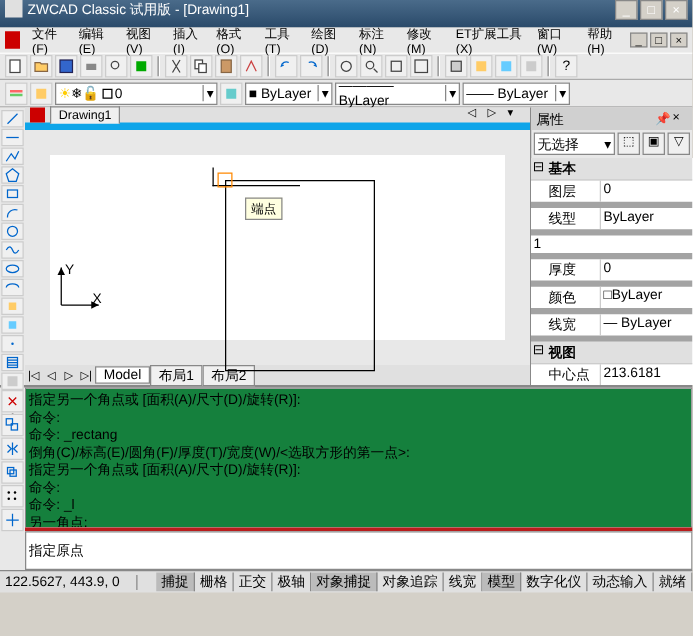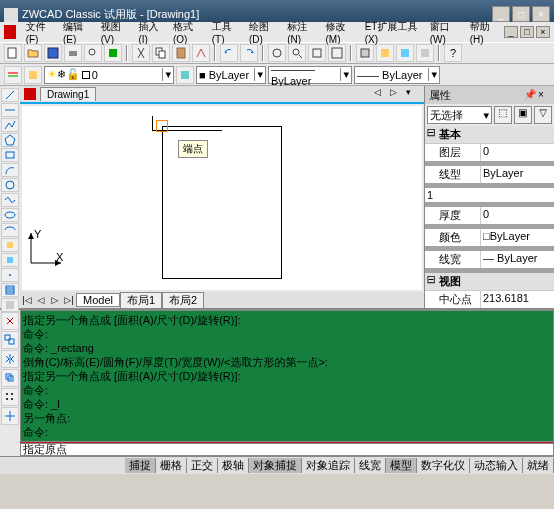--- a/index.html
+++ b/index.html
@@ -1,41 +1,41 @@
 <!DOCTYPE html>
 <html><head>
 <meta charset="utf-8">
 <style>
 *{margin:0;padding:0;box-sizing:border-box;font-family:"Microsoft YaHei","SimSun",sans-serif;font-size:11px}
 body{background:#d4d0c8;width:554px;height:509px;overflow:hidden;position:relative}
-.titlebar{background:linear-gradient(#4a6b8a,#2a4a6a);height:22px;display:flex;align-items:flex-end;padding:0 4px;color:#fff}
+.titlebar{background:linear-gradient(#4a6b8a,#2a4a6a);height:22px;display:flex;align-items:flex-start;padding:0 4px;color:#fff}
 .titlebar .icon{width:14px;height:14px;background:#e0e0e0;margin-right:4px}
 .titlebar .title{flex:1;font-size:11px}
 .titlebar .wbtns{display:flex;gap:2px}
 .titlebar .wbtn{width:18px;height:16px;background:#d4d0c8;border:1px solid #888;display:flex;align-items:center;justify-content:center;font-size:10px;cursor:pointer}
 .menubar{background:#e8e8e8;height:20px;display:flex;align-items:center;padding:0 4px;gap:2px}
 .menubar .mlogo{width:14px;height:14px;background:#c00;margin-right:4px}
 .menubar .mitem{padding:2px 4px;cursor:pointer;font-size:10px}
 .menubar .childbtns{margin-left:auto;display:flex;gap:2px}
 .menubar .childbtns span{width:14px;height:12px;border:1px solid #888;background:#d4d0c8;font-size:9px;text-align:center;cursor:pointer}
 .toolbar{background:#e8e8e8;height:22px;display:flex;align-items:center;padding:0 4px;gap:2px;border-top:1px solid #fff;border-bottom:1px solid #aaa}
 .tbtn{width:18px;height:18px;border:1px solid #ccc;background:#f0f0f0;cursor:pointer;display:inline-flex;align-items:center;justify-content:center}
 .tbtn svg{width:12px;height:12px}
 .sep{width:2px;height:16px;border-left:1px solid #888;border-right:1px solid #fff;margin:0 2px}
 .layerbar{background:#e8e8e8;height:22px;display:flex;align-items:center;padding:0 4px;gap:2px;border-bottom:1px solid #aaa}
 .combo{height:18px;border:1px solid #888;background:#fff;display:flex;align-items:center;padding:0 2px;font-size:10px}
 .combo .arrow{margin-left:auto;border-left:1px solid #888;padding-left:2px}
 .main{display:flex;height:222px}
 .lefttools{width:20px;background:#e8e8e8;display:flex;flex-direction:column;gap:1px;padding:2px 1px}
 .lefttools .tbtn{width:18px;height:18px}
 .drawing{flex:1;background:#e8e8e8;display:flex;flex-direction:column;position:relative}
-.tabbar{height:18px;background:#e0e0e0;display:flex;align-items:center;padding:0 4px;gap:2px;border-bottom:2px solid #0ea5e9}
+.tabbar{height:18px;background:#e0e0e0;display:flex;align-items:center;padding:0 4px;gap:2px;border-bottom:6px solid #0ea5e9}
 .tabbar .tab{padding:1px 6px;background:#f0f0f0;border:1px solid #888;border-bottom:none;font-size:10px;cursor:pointer}
 .tabbar .navbtn{width:14px;height:14px;font-size:9px;cursor:pointer}
-.canvas{flex:1;background:#fff;position:relative;margin:2px}
+.canvas{flex:1;background:#fff;position:relative;margin:20px}
 .rect{position:absolute;border:1px solid #000}
 .cursor{position:absolute;width:12px;height:12px;border:1px solid #ff8800}
 .tooltip{position:absolute;background:#ffffe0;border:1px solid #888;padding:1px 4px;font-size:10px}
 .axis{position:absolute;left:4px;bottom:20px}
 .axis svg{overflow:visible}
 .btabs{height:16px;display:flex;align-items:center;background:#e0e0e0;font-size:10px}
 .btabs .nbtn{width:14px;font-size:9px;text-align:center;cursor:pointer}
 .btabs .btab{padding:0 6px;border:1px solid #888;background:#f0f0f0;cursor:pointer}
 .btabs .btab.active{background:#fff}
 .propanel{width:130px;background:#e8e8e8;border-left:1px solid #888;display:flex;flex-direction:column}
@@ -49,21 +49,21 @@
 .pgrid{flex:1;overflow:auto;background:#fff;font-size:10px}
 .pgrid .grp{display:flex;background:#e0e0e0;border-bottom:1px solid #ccc}
 .pgrid .grp .toggle{width:12px;text-align:center;cursor:pointer}
 .pgrid .grp .gname{font-weight:bold;padding:1px 2px}
 .pgrid .prow{display:flex;border-bottom:5px solid #a3a3a3}
 .pgrid .prow .pname{width:56px;padding:1px 2px 1px 14px;border-right:1px solid #ccc}
 .pgrid .prow .pval{flex:1;padding:1px 2px}
 .cmdpanel{height:148px;display:flex;background:#e8e8e8;border-top:2px solid #888}
 .cmdpanel .ltools{width:20px;display:flex;flex-direction:column;gap:1px;padding:2px 1px}
 .cmdhist{flex:1;background:#15803d;border:1px solid #888;overflow:auto;font-size:11px;padding:2px;font-family:Liberation Sans, sans-serif;line-height:14px;white-space:pre}
-.cmdinput{height:14px;display:flex;border-top:1px solid #b91c1c}
+.cmdinput{height:34px;display:flex;border-top:3px solid #b91c1c}
 .cmdinput input{flex:1;border:1px solid #888;font-size:11px;padding:0 2px;font-family:SimSun}
 .statusbar{height:18px;background:#e0e0e0;display:flex;align-items:center;border-top:1px solid #888;font-size:10px}
 .statusbar .coord{width:110px;padding:0 4px;border-right:1px solid #888}
 .statusbar .sbtn{padding:0 4px;border-right:1px solid #888;cursor:pointer}
 .statusbar .sbtn.on{background:#bbb}
 .cmdwrap{flex:1;display:flex;flex-direction:column}
 </style>
 </head>
 <body>
 
@@ -231,21 +231,21 @@
   </div>
   <span class="tbtn">
       <svg>
         <rect x="2" y="2" width="8" height="8" fill="#6cc"></rect>
       </svg>
     </span>
   <div class="combo" style="width:70px">
     <span>■ ByLayer</span>
     <span class="arrow">▾</span>
   </div>
-  <div class="combo" style="width:84px">
+  <div class="combo" style="width:100px">
     <span>———— ByLayer</span>
     <span class="arrow">▾</span>
   </div>
   <div class="combo" style="width:86px">
     <span>—— ByLayer</span>
     <span class="arrow">▾</span>
   </div>
 </div>
 
 <div class="main">
@@ -480,20 +480,21 @@
 命令:
 &lt;捕捉 开&gt;
 命令: _bhatch</div>
     <div class="cmdinput">
       <input type="text" value="指定原点" style="">
     </div>
   </div>
 </div>
 
 <div class="statusbar">
+  <div class="coord">122.5627,  443.9,  0</div>
   <div style="flex:1"></div>
   <span class="sbtn on">捕捉</span>
   <span class="sbtn">栅格</span>
   <span class="sbtn">正交</span>
   <span class="sbtn">极轴</span>
   <span class="sbtn on">对象捕捉</span>
   <span class="sbtn">对象追踪</span>
   <span class="sbtn">线宽</span>
   <span class="sbtn on">模型</span>
   <span class="sbtn">数字化仪</span>

